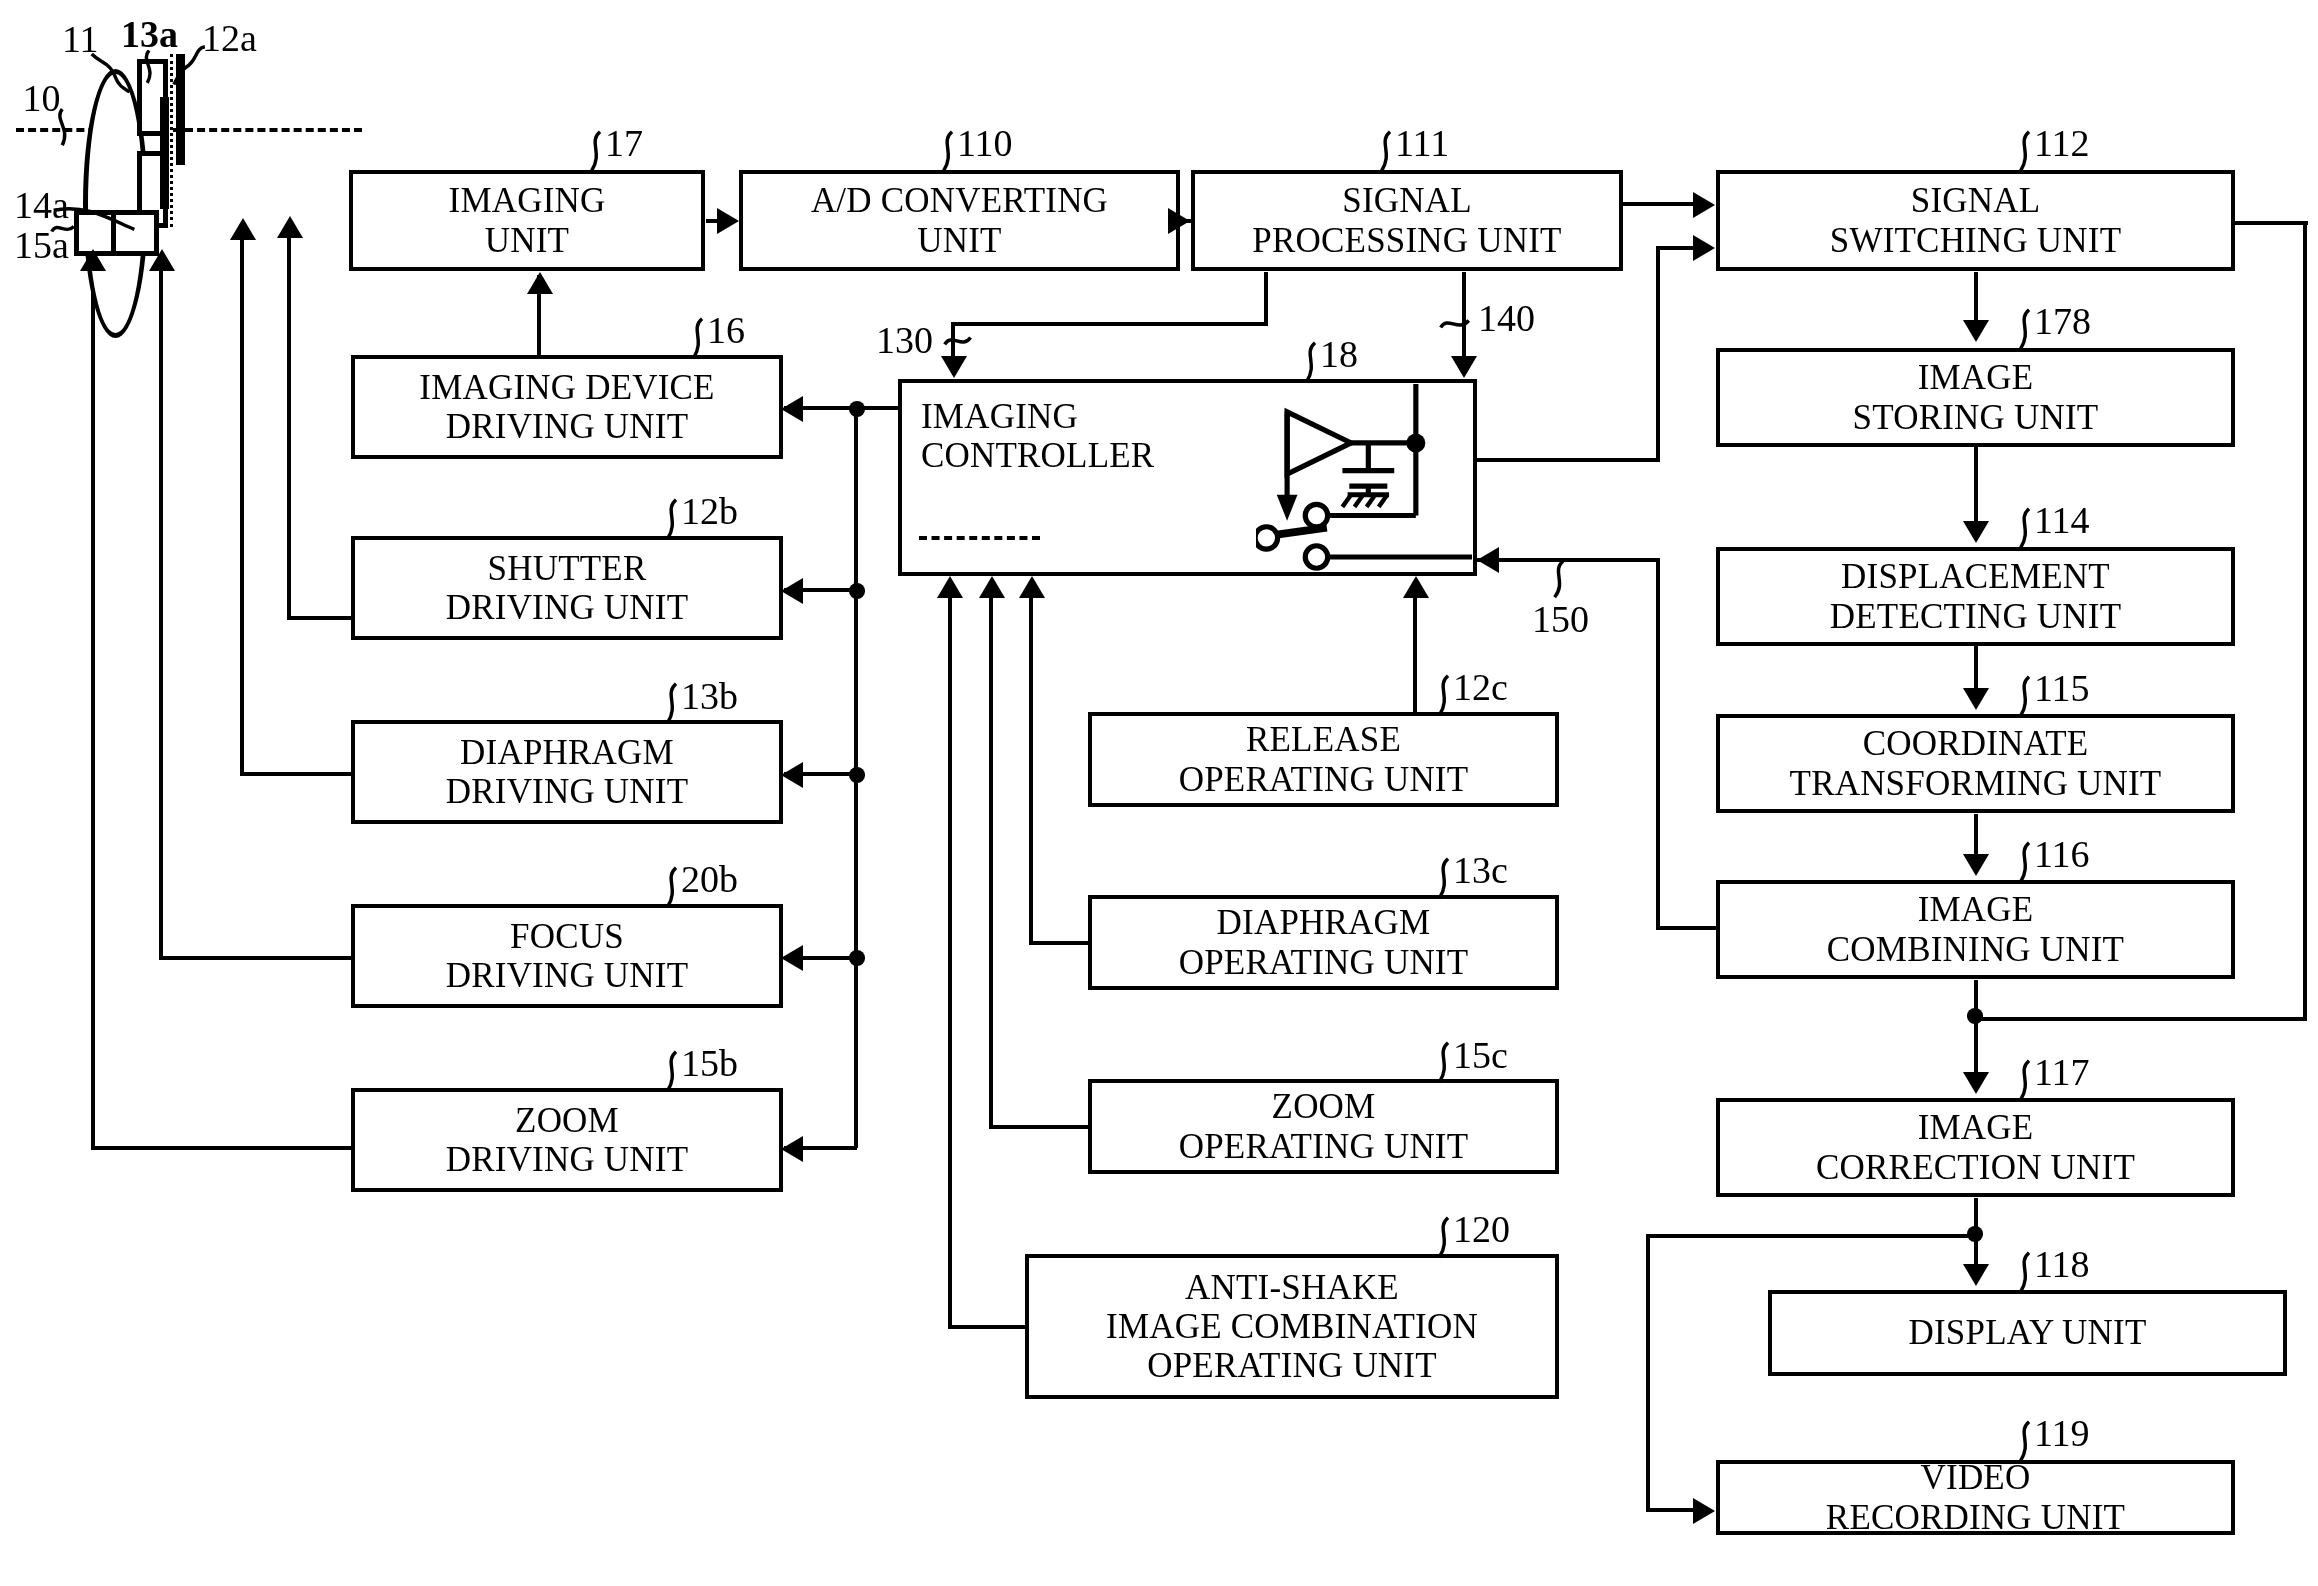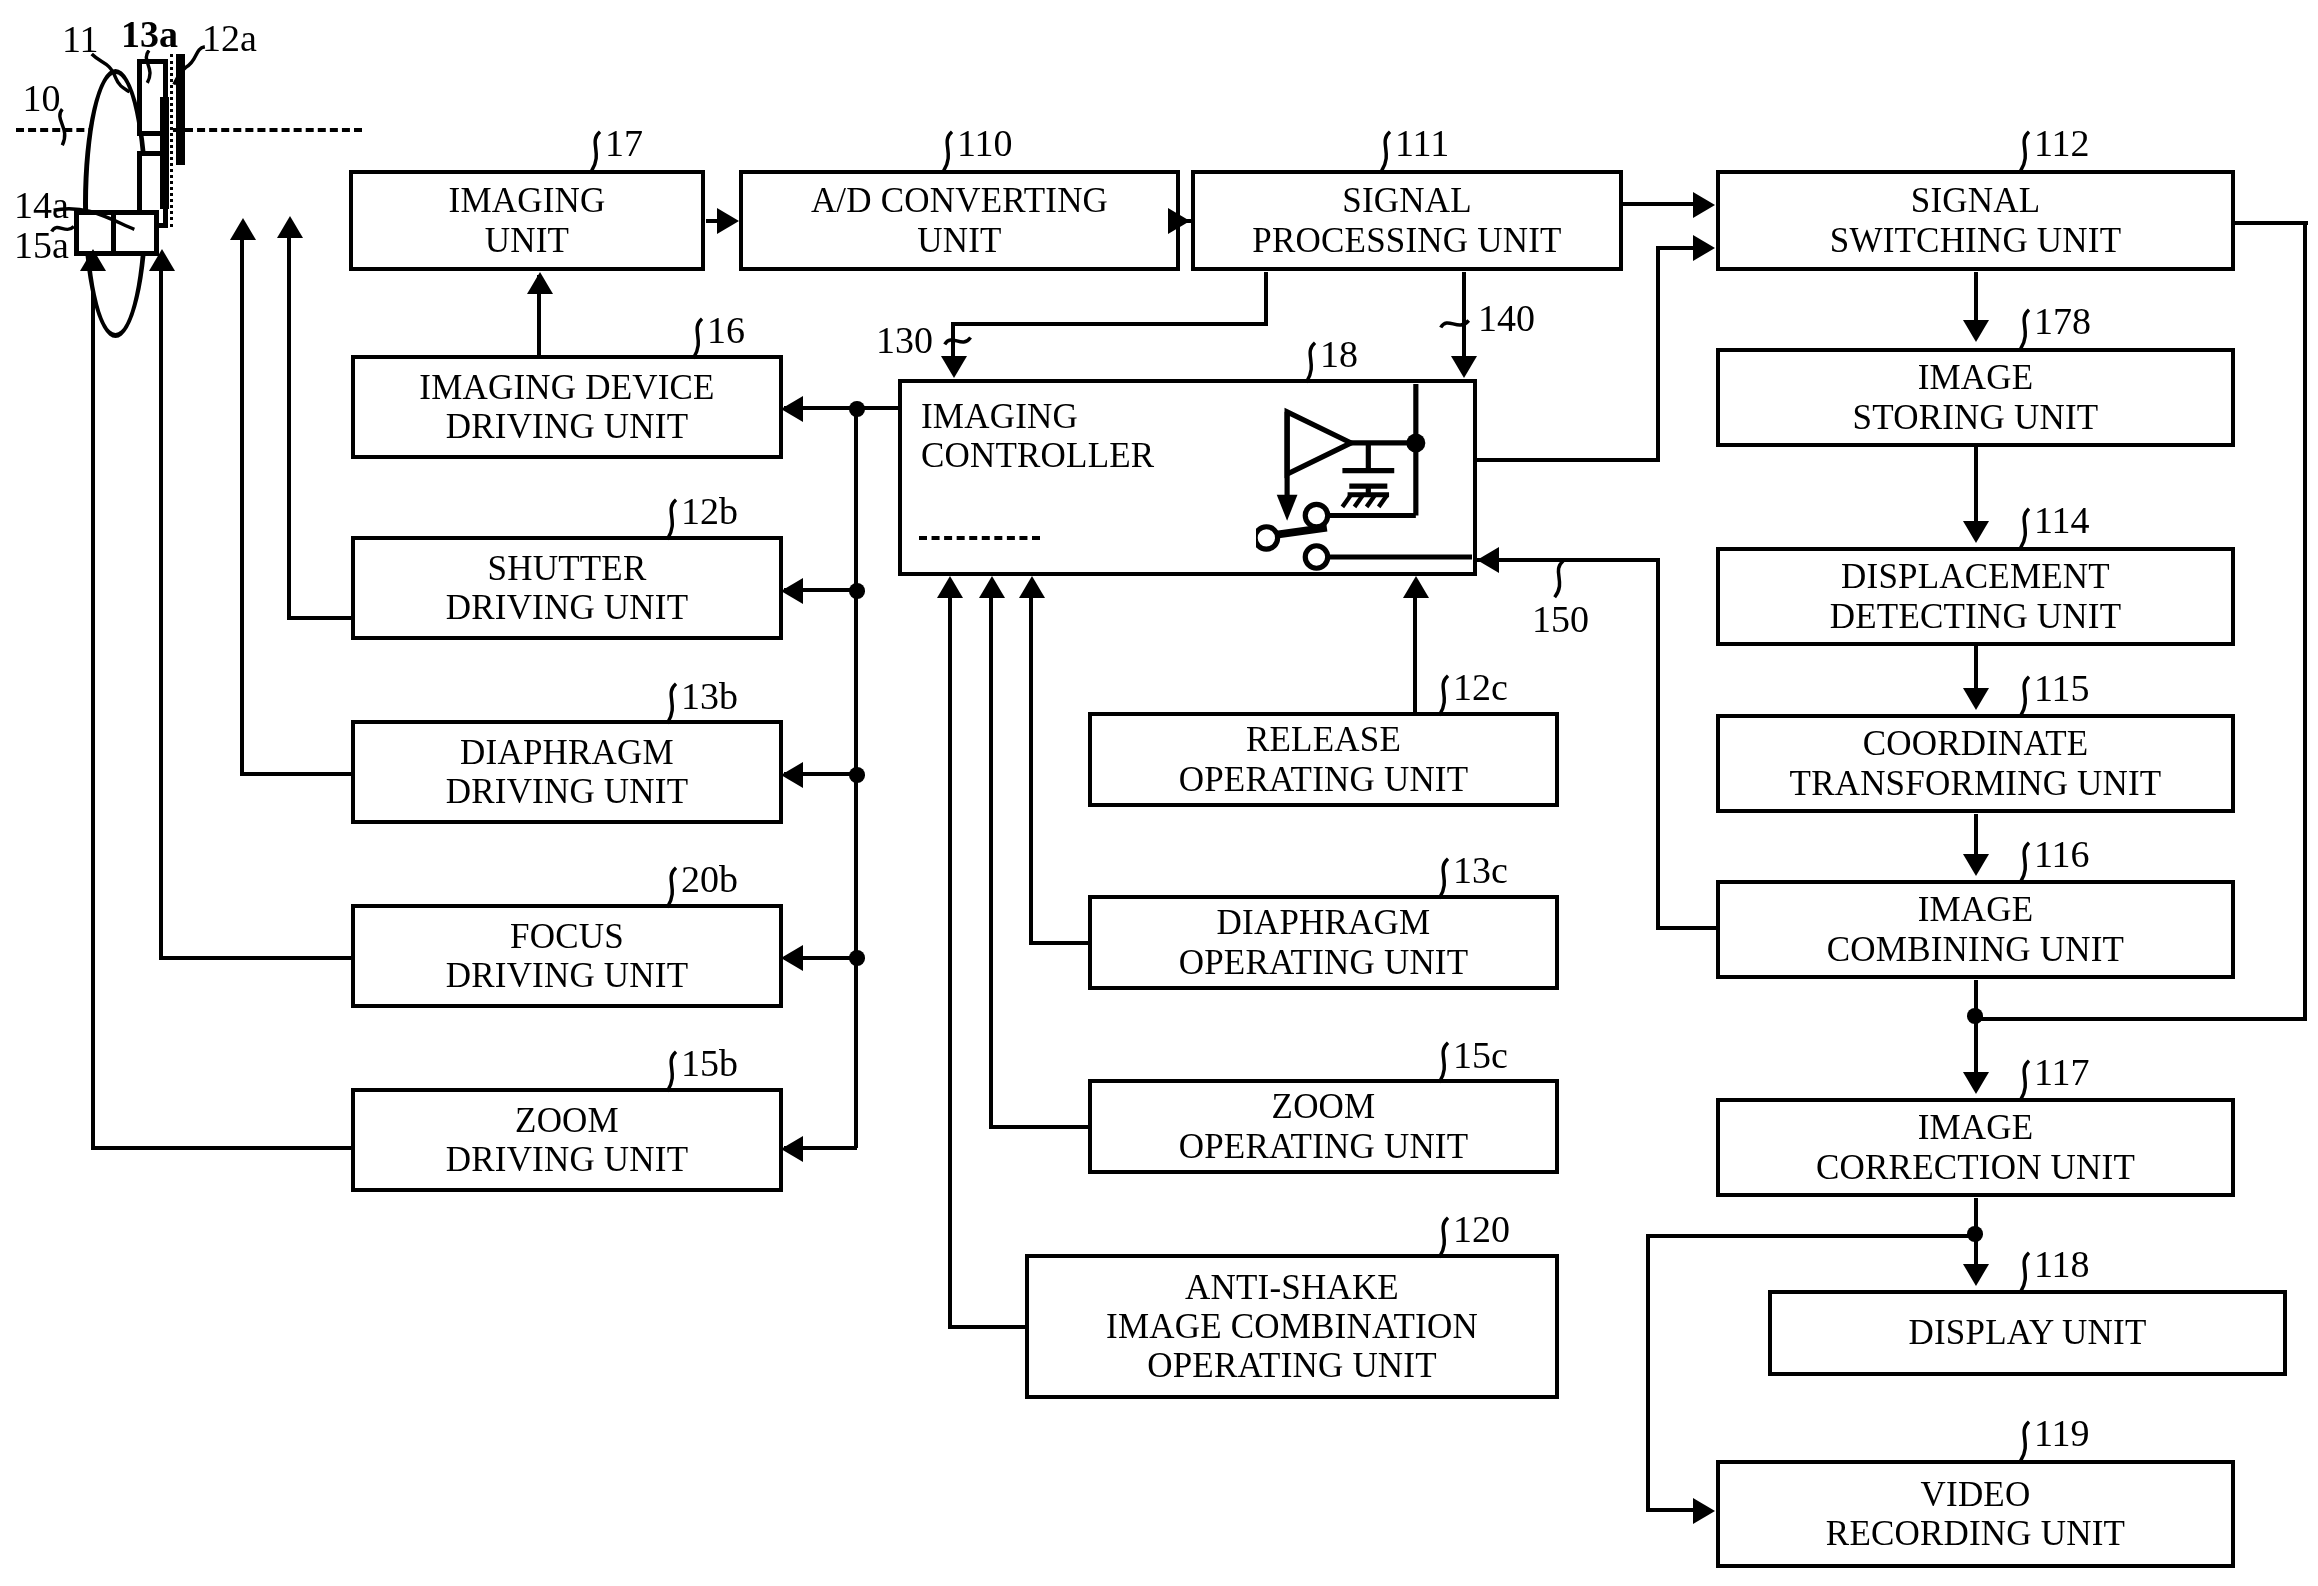--- a/index.html
+++ b/index.html
@@ -125,21 +125,21 @@
 STORING UNIT</div>
   <div class="box" style="left:1716px;top:547px;width:519px;height:99px;">DISPLACEMENT
 DETECTING UNIT</div>
   <div class="box" style="left:1716px;top:714px;width:519px;height:99px;">COORDINATE
 TRANSFORMING UNIT</div>
   <div class="box" style="left:1716px;top:880px;width:519px;height:99px;">IMAGE
 COMBINING UNIT</div>
   <div class="box" style="left:1716px;top:1098px;width:519px;height:99px;">IMAGE
 CORRECTION UNIT</div>
   <div class="box" style="left:1768px;top:1290px;width:519px;height:86px;">DISPLAY UNIT</div>
-  <div class="box" style="left:1716px;top:1460px;width:519px;height:108px;">VIDEO
+  <div class="box" style="left:1716px;top:1460px;width:519px;height:75px;">VIDEO
 RECORDING UNIT</div>
 
   <div class="box" style="left:351px;top:355px;width:432px;height:104px;">IMAGING DEVICE
 DRIVING UNIT</div>
   <div class="box" style="left:351px;top:536px;width:432px;height:104px;">SHUTTER
 DRIVING UNIT</div>
   <div class="box" style="left:351px;top:720px;width:432px;height:104px;">DIAPHRAGM
 DRIVING UNIT</div>
   <div class="box" style="left:351px;top:904px;width:432px;height:104px;">FOCUS
 DRIVING UNIT</div>

